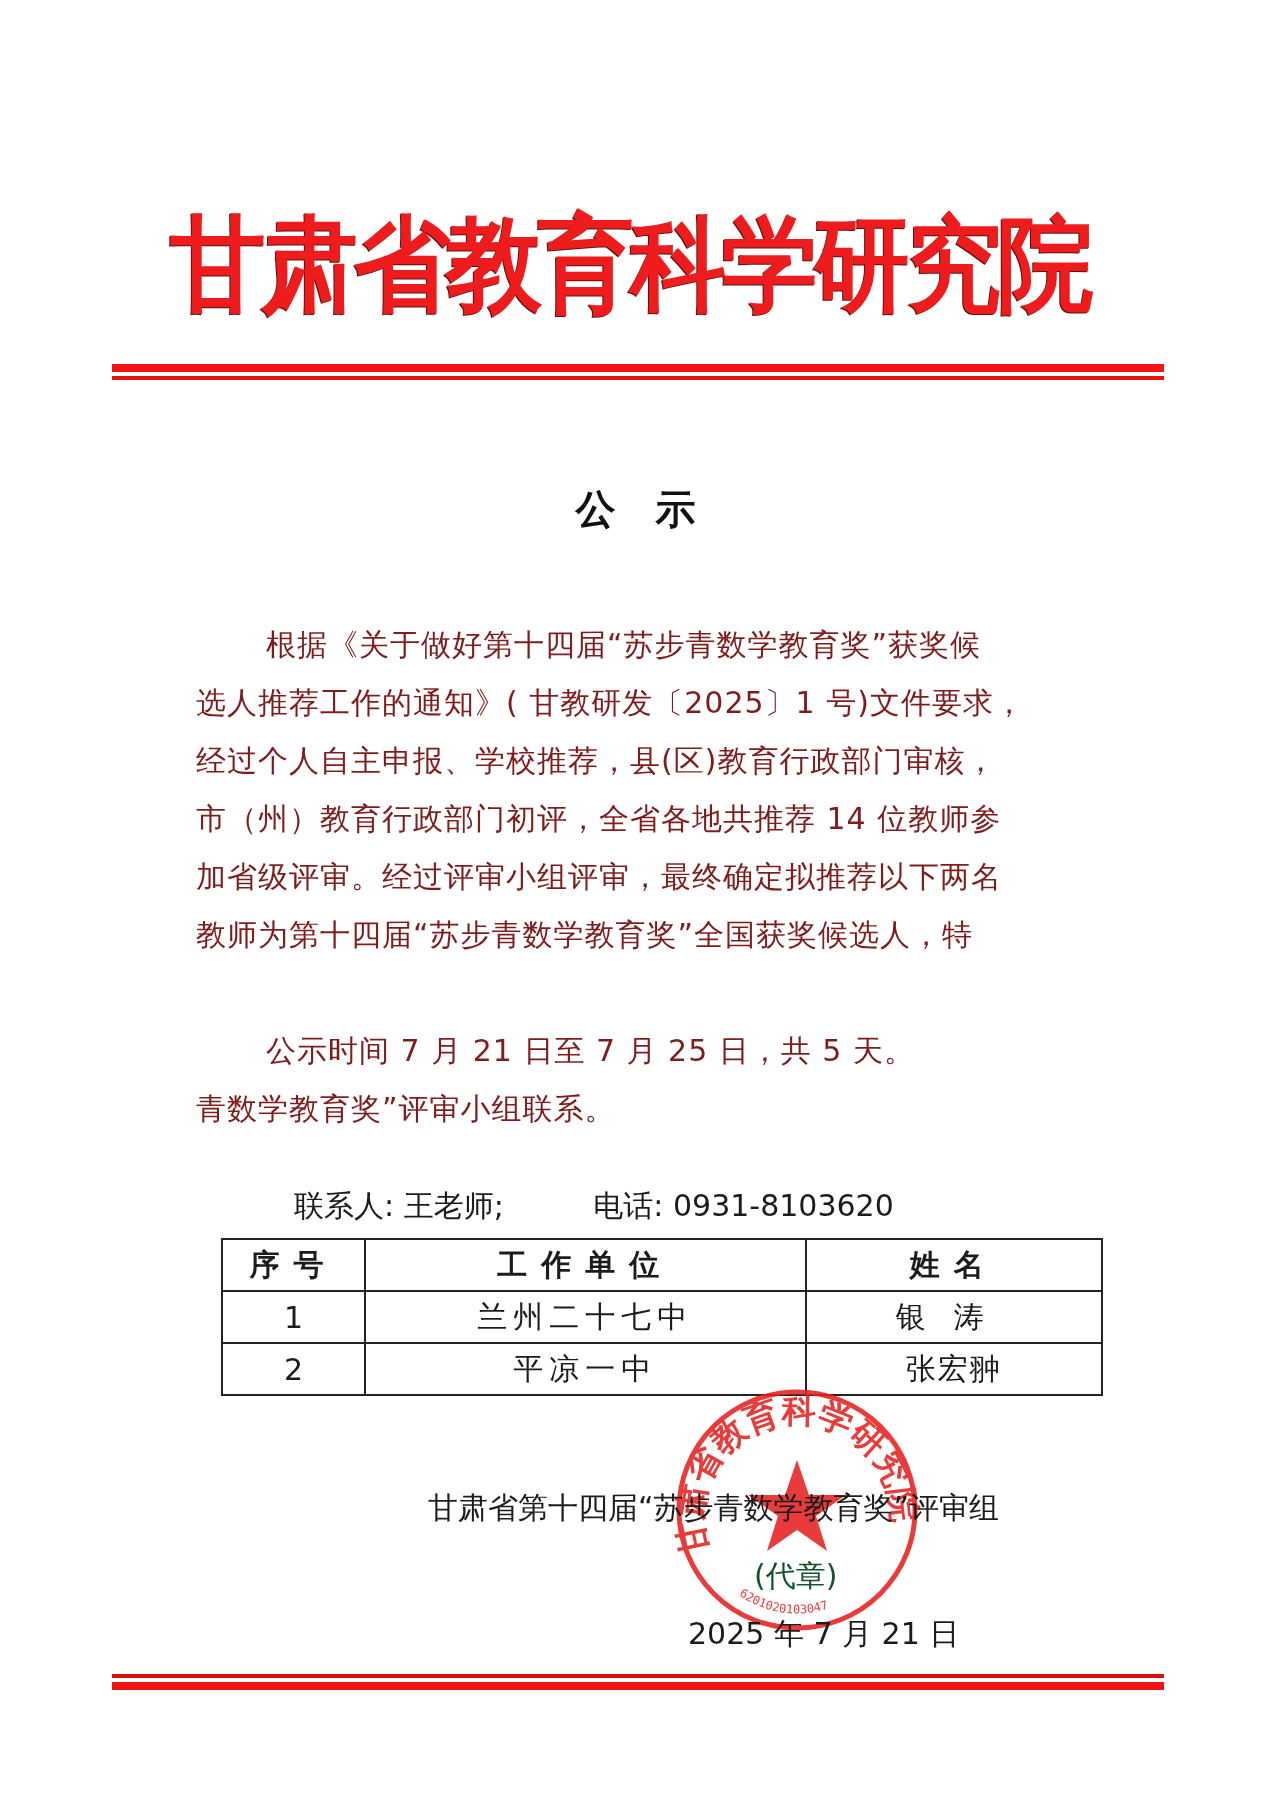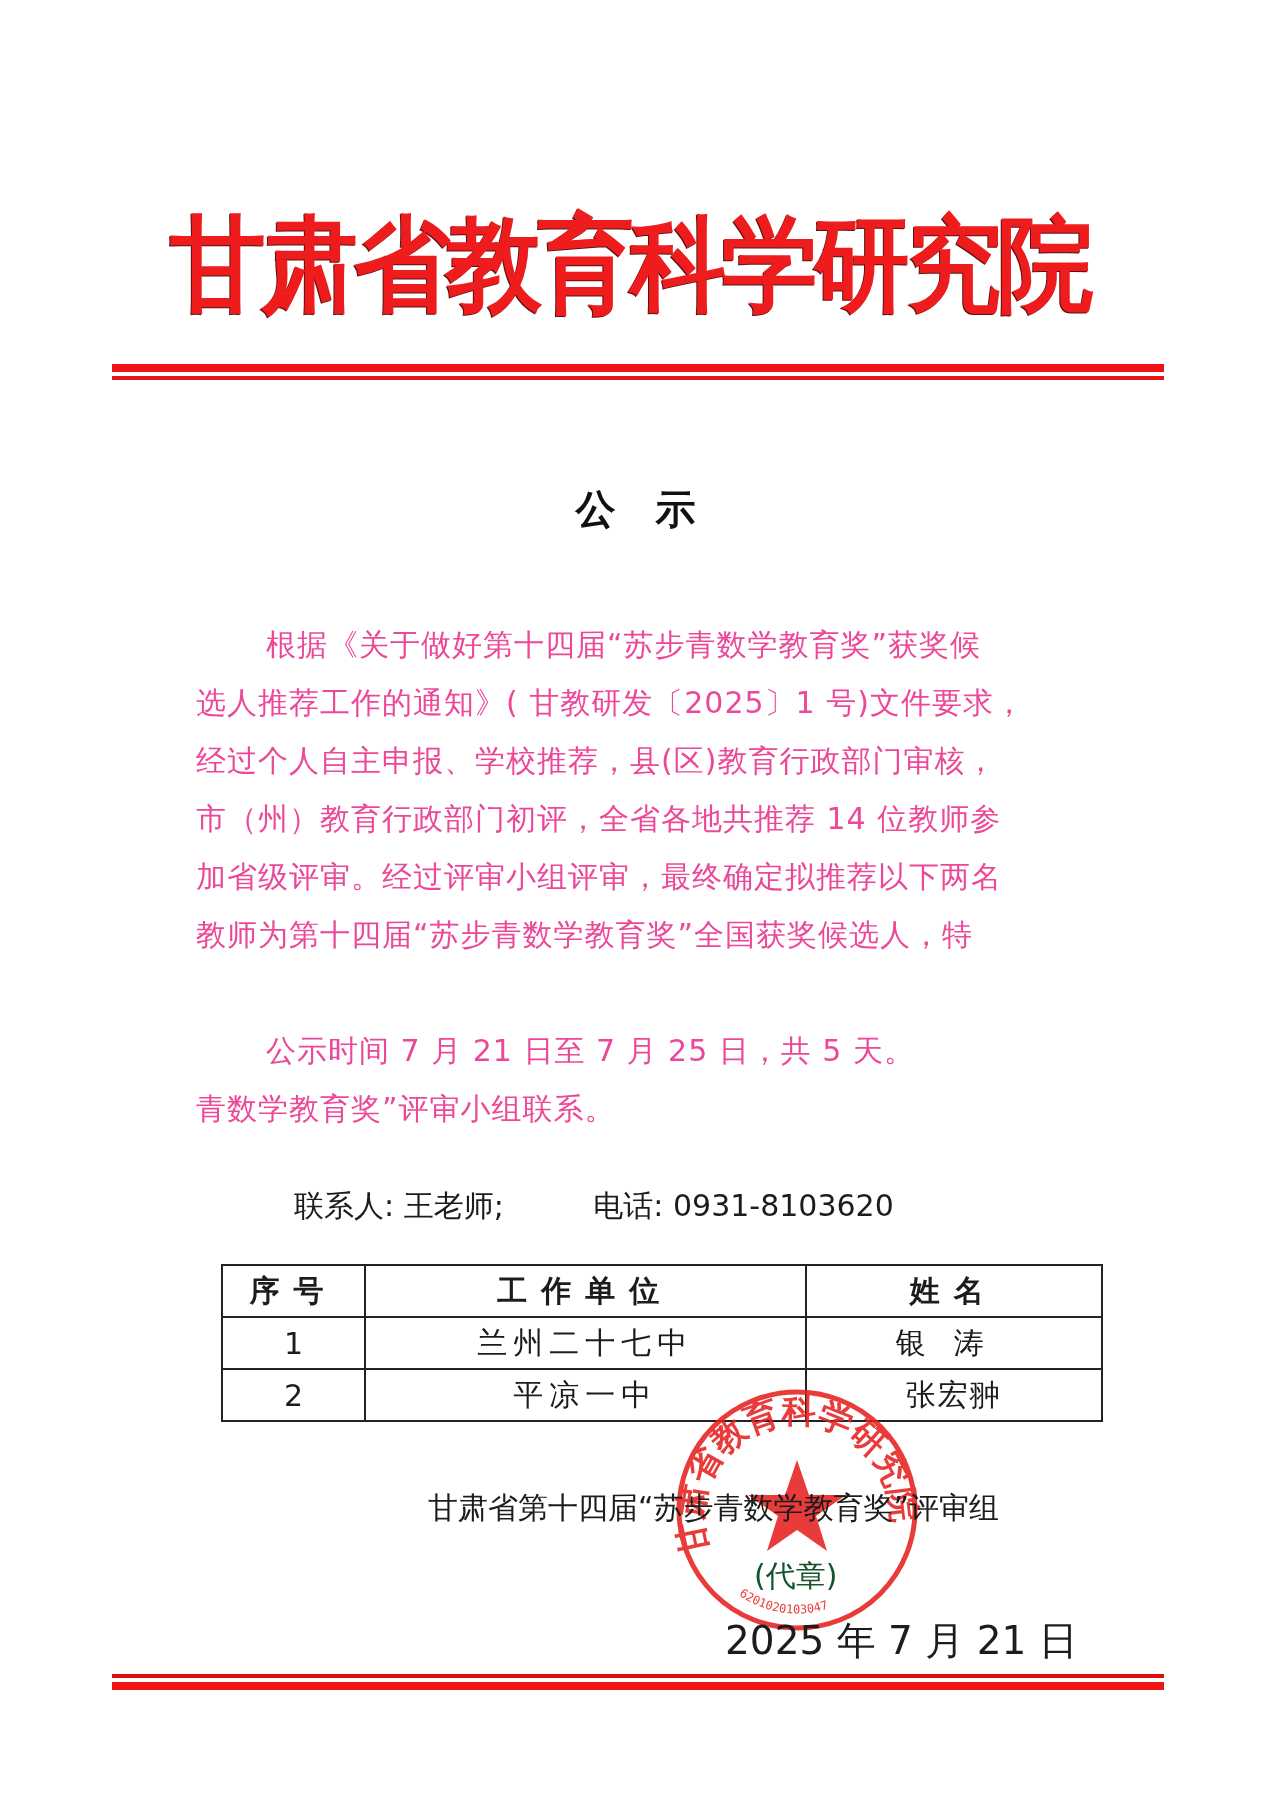--- a/index.html
+++ b/index.html
@@ -20,33 +20,33 @@
     .rule-bot-thick { position: absolute; left: 112px; width: 1052px; top: 1682px; height: 8px; background: #f01414; }
 
     .doc-title {
       position: absolute; left: 0; width: 1279px; top: 482px; text-align: center;
       font-family: "DejaVu Serif", serif; font-weight: bold; font-size: 40px; letter-spacing: 40px;
       color: #111;
       padding-left: 16px;
     }
     .para {
       position: absolute; left: 196px; width: 900px;
-      font-size: 30px; line-height: 58px; color: #ec4899; letter-spacing: 1px;
+      font-size: 30px; line-height: 58px; color: #7f1d1d; letter-spacing: 1px;
     }
     .para .line { display: block; white-space: nowrap; }
     .indent { padding-left: 70px; }
 
     .contact {
       position: absolute; left: 266px; top: 1186px; font-size: 30px; color: #1c1c1c; white-space: nowrap; margin-left: 28px;
     }
     .contact .phone-label { margin-left: 80px; }
 
     table.list {
       position: absolute; left: 221px; top: 1238px; width: 882px;
-      border-collapse: collapse; font-size: 30px; color: #1c1c1c; margin-top: 26px;
+      border-collapse: collapse; font-size: 30px; color: #1c1c1c;
     }
     table.list th, table.list td {
       border: 2px solid #222; height: 50px; text-align: center; padding: 0;
     }
     table.list th { font-family: "DejaVu Serif", serif; font-weight: bold; letter-spacing: 14px; }
     .col-no { width: 142px; }
     .col-unit { width: 443px; }
     .col-name { width: 297px; }
     td.name-spaced { letter-spacing: 28px; }
 
@@ -54,21 +54,21 @@
       position: absolute; left: 672px; top: 1385px; width: 250px; height: 250px;
       opacity: 0.88;
     }
     .signature {
       position: absolute; left: 428px; top: 1488px; font-size: 30px; color: #1c1c1c; white-space: nowrap;
     }
     .seal-note {
       position: absolute; left: 754px; top: 1556px; font-size: 30px; color: #14532d;
     }
     .sign-date {
-      position: absolute; left: 725px; top: 1614px; font-size: 39px; color: #1c1c1c; white-space: nowrap;
+      position: absolute; left: 688px; top: 1614px; font-size: 30px; color: #1c1c1c; white-space: nowrap;
     }
   </style>
 </head>
 <body>
 
 <div class="masthead">甘肃省教育科学研究院</div>
 <div class="rule-top-thick"></div>
 <div class="rule-top-thin"></div>
 
 <div class="doc-title">公示</div>

